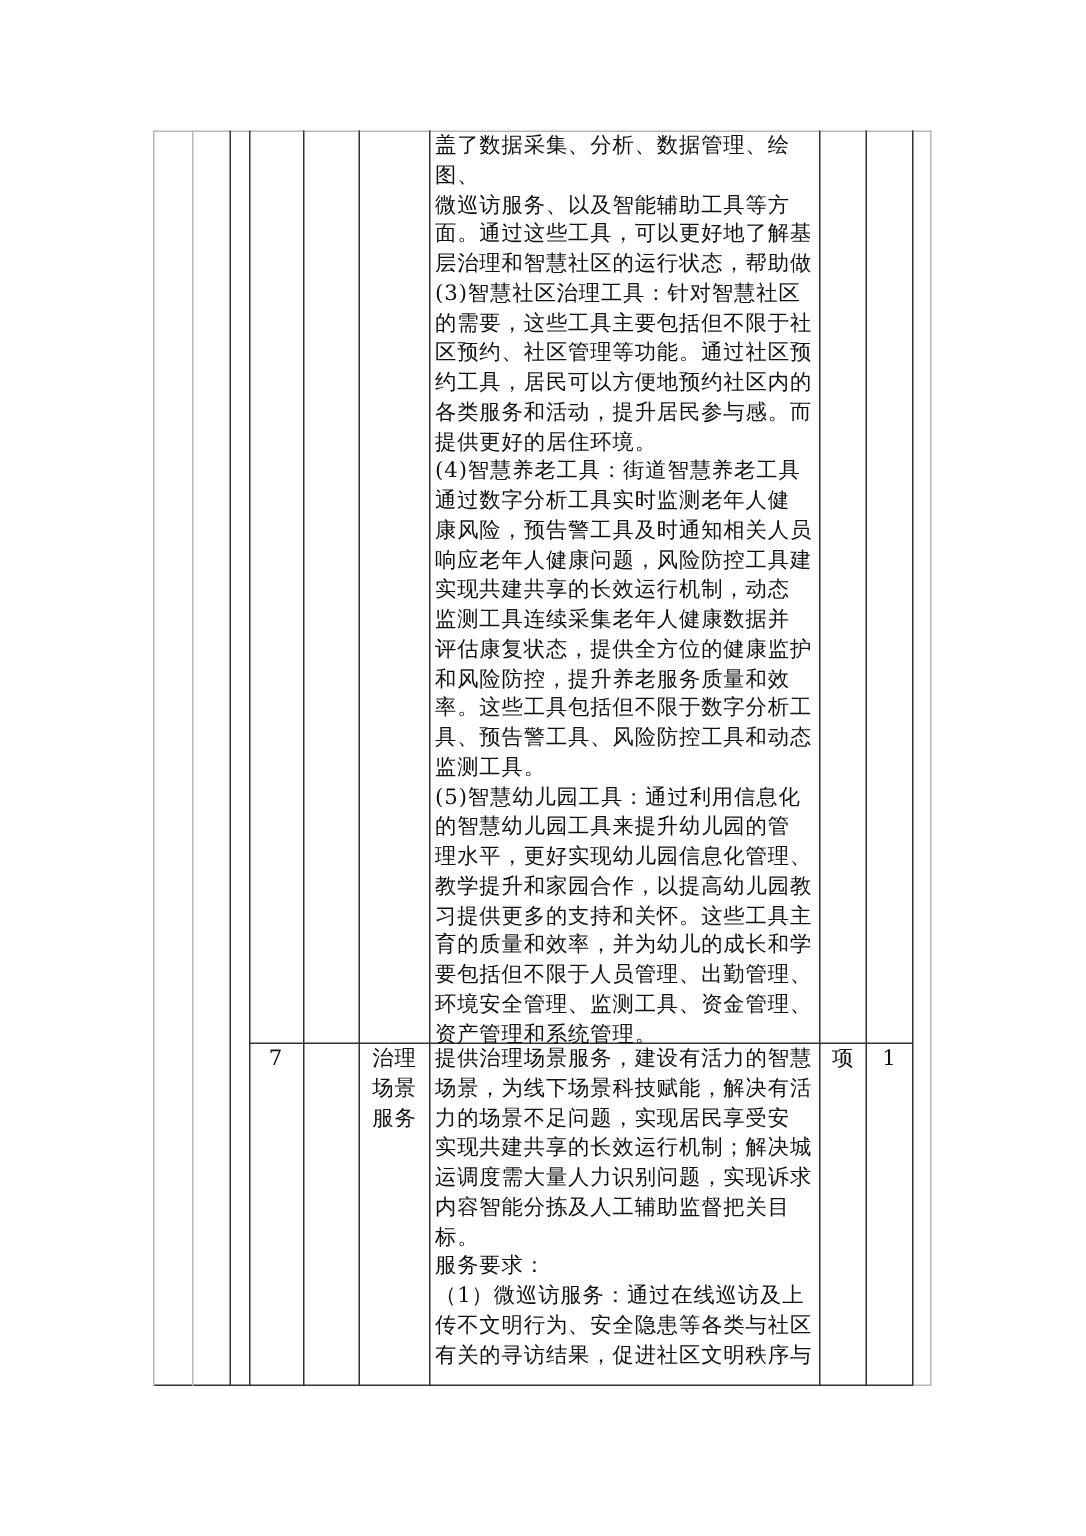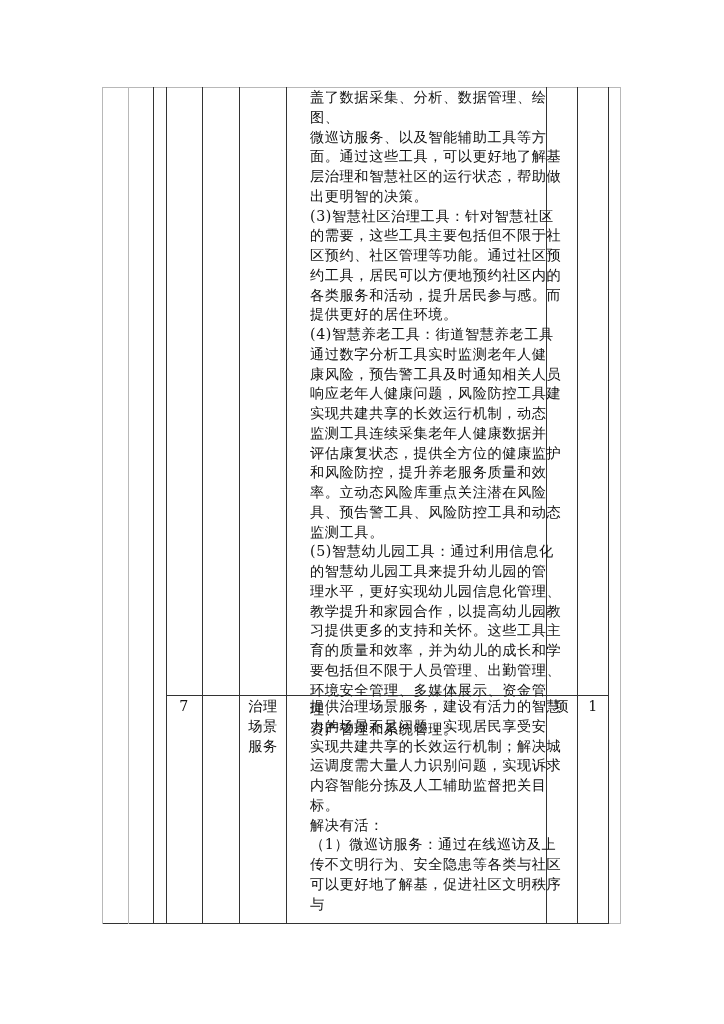--- a/index.html
+++ b/index.html
@@ -5,21 +5,21 @@
   html, body { margin:0; padding:0; background:#ffffff; }
   body { width:724px; height:1024px; position:relative; overflow:hidden;
          font-family:"DejaVu Serif","Liberation Serif",serif; color:#111; }
   .page { position:absolute; left:0; top:0; width:724px; height:1024px; }
   .vline { position:absolute; width:1px; background:#333; }
   .vline.light { background:#b8b8b8; }
   .hline { position:absolute; height:1px; background:#333; }
   .hline.light { background:#b8b8b8; }
   .cell-text { position:absolute; font-size:14.2px; line-height:19.75px; letter-spacing:0.6px; }
   .desc p { margin:0; }
-  .desc { left:290px; width:256px;margin-left:20px; }
+  .desc { left:290px; width:256px; }
   .center { text-align:center; }
 </style>
 </head>
 <body>
 
 <div class="page">
 
   <div class="hline light" style="left:102px; top:87px; width:519px;"></div>
   <div class="hline" style="left:102px; top:923px; width:506px;"></div>
   <div class="hline light" style="left:608px; top:923px; width:13px;"></div>
@@ -35,66 +35,66 @@
   <div class="vline" style="left:546px; top:87px; height:837px;"></div>
   <div class="vline" style="left:577px; top:87px; height:837px;"></div>
   <div class="vline" style="left:608px; top:87px; height:837px;"></div>
   <div class="vline light" style="left:620px; top:87px; height:837px;"></div>
 
   <div class="cell-text desc" style="top:88px;">
     <p>盖了数据采集、分析、数据管理、绘图、</p>
     <p>微巡访服务、以及智能辅助工具等方</p>
     <p>面。通过这些工具，可以更好地了解基</p>
     <p>层治理和智慧社区的运行状态，帮助做</p>
-    <p>出更明智的决策。</p>
     <p>(3)智慧社区治理工具：针对智慧社区</p>
     <p>的需要，这些工具主要包括但不限于社</p>
     <p>区预约、社区管理等功能。通过社区预</p>
     <p>约工具，居民可以方便地预约社区内的</p>
     <p>各类服务和活动，提升居民参与感。而</p>
     <p>提供更好的居住环境。</p>
     <p>(4)智慧养老工具：街道智慧养老工具</p>
     <p>通过数字分析工具实时监测老年人健</p>
     <p>康风险，预告警工具及时通知相关人员</p>
     <p>响应老年人健康问题，风险防控工具建</p>
     <p>实现共建共享的长效运行机制，动态</p>
     <p>监测工具连续采集老年人健康数据并</p>
     <p>评估康复状态，提供全方位的健康监护</p>
     <p>和风险防控，提升养老服务质量和效</p>
-    <p>率。立动态风险库重点关注潜在风险</p>
+    <p>率。这些工具包括但不限于数字分析工</p>
     <p>具、预告警工具、风险防控工具和动态</p>
     <p>监测工具。</p>
     <p>(5)智慧幼儿园工具：通过利用信息化</p>
     <p>的智慧幼儿园工具来提升幼儿园的管</p>
     <p>理水平，更好实现幼儿园信息化管理、</p>
     <p>教学提升和家园合作，以提高幼儿园教</p>
     <p>习提供更多的支持和关怀。这些工具主</p>
     <p>育的质量和效率，并为幼儿的成长和学</p>
     <p>要包括但不限于人员管理、出勤管理、</p>
-    <p>环境安全管理、多媒体展示、资金管理、</p>
+    <p>环境安全管理、监测工具、资金管理、</p>
     <p>资产管理和系统管理。</p>
   </div>
 
   <div class="cell-text center" style="left:166px; width:36px; top:697px;">7</div>
 
   <div class="cell-text center" style="left:240px; width:46px; top:697px;">
     <div>治理</div>
     <div>场景</div>
     <div>服务</div>
   </div>
 
   <div class="cell-text desc" style="top:697px;">
     <p>提供治理场景服务，建设有活力的智慧</p>
+    <p>场景，为线下场景科技赋能，解决有活</p>
     <p>力的场景不足问题，实现居民享受安</p>
     <p>实现共建共享的长效运行机制；解决城</p>
     <p>运调度需大量人力识别问题，实现诉求</p>
     <p>内容智能分拣及人工辅助监督把关目</p>
     <p>标。</p>
-    <p>解决有活：</p>
+    <p>服务要求：</p>
     <p>（1）微巡访服务：通过在线巡访及上</p>
     <p>传不文明行为、安全隐患等各类与社区</p>
-    <p>可以更好地了解基，促进社区文明秩序与</p>
+    <p>有关的寻访结果，促进社区文明秩序与</p>
   </div>
 
   <div class="cell-text center" style="left:547px; width:30px; top:697px;">项</div>
   <div class="cell-text center" style="left:578px; width:30px; top:697px;">1</div>
 
 </div>
 
 </body></html>

